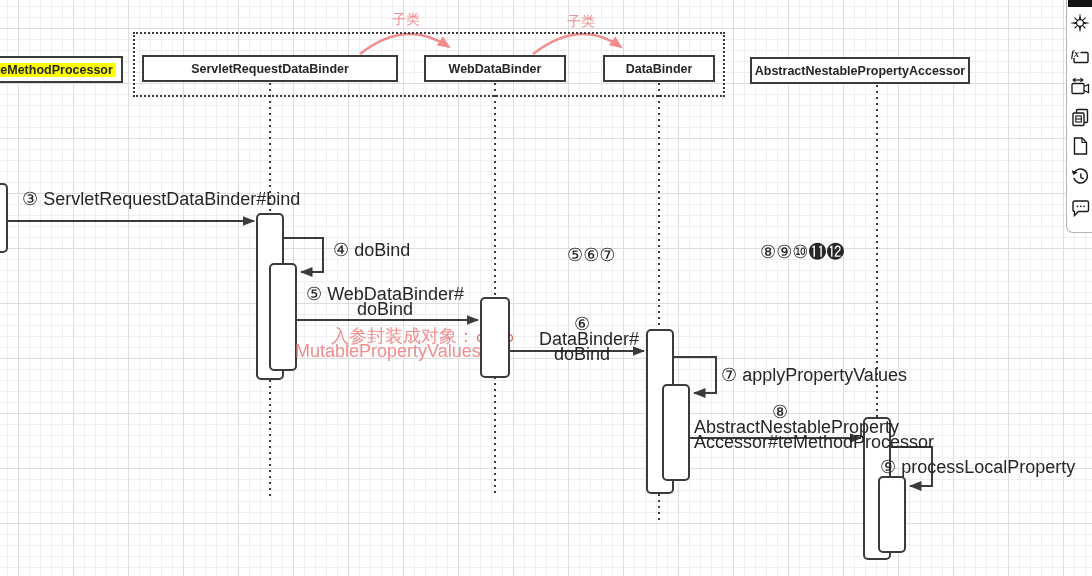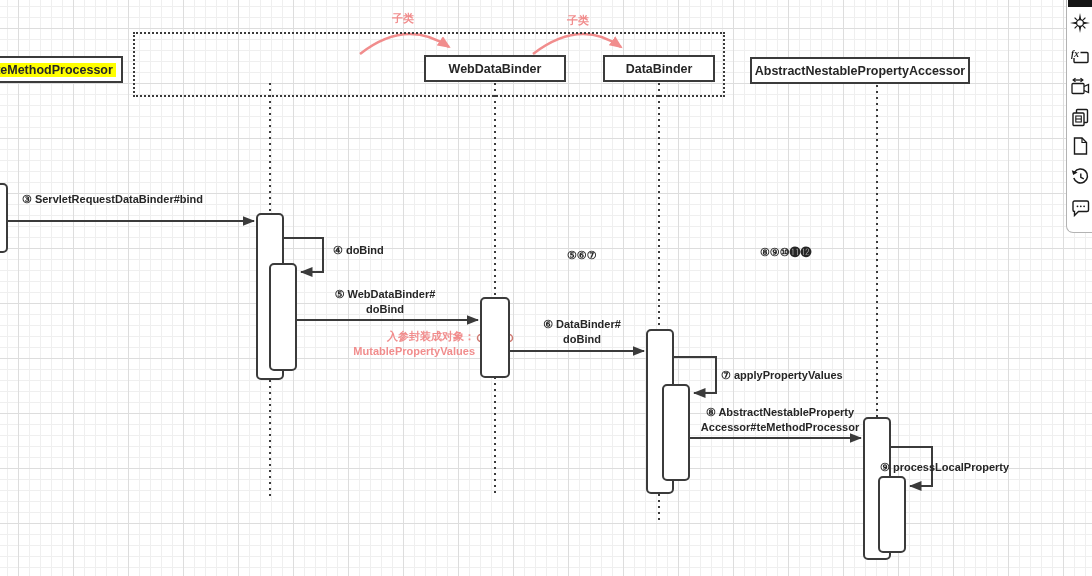--- a/index.html
+++ b/index.html
@@ -32,27 +32,27 @@
     white-space:nowrap;
   }
   .hl { background:#ffff00; padding:0 3px; }
 
   .act {
     position:absolute; background:#fff; border:2px solid #3b3b3b;
     border-radius:5px; z-index:4;
   }
 
   .lbl {
-    position:absolute; font-size:11px; font-weight:700; color:#262626;
+    position:absolute; font-size:18px; font-weight:400; color:#262626;
     line-height:15px; white-space:pre-line; z-index:6;
   }
   .lbl.center { text-align:center; }
   .lbl.pink { color:#f18d8d; }
   .subclass-lbl {
-    position:absolute; font-size:11px; font-weight:700; color:#f18d8d;
+    position:absolute; font-size:14px; font-weight:400; color:#f18d8d;
     z-index:6; white-space:nowrap;
   }
 
   .side-panel {
     position:absolute; left:1066px; top:0; width:26px; height:233px;
     background:#fff; border-left:1px solid #b3b3b3; border-bottom:1px solid #b3b3b3;
     border-bottom-left-radius:7px; z-index:10;
   }
   .panel-cap {
     position:absolute; left:1068px; top:0; width:24px; height:7px;
@@ -106,20 +106,23 @@
     <g>
       <circle cx="481" cy="338" r="3.5" fill="#ffffff" stroke="#cf7a72" stroke-width="1.5"></circle>
       <circle cx="509" cy="338" r="3.5" fill="#ffffff" stroke="#cf7a72" stroke-width="1.5"></circle>
     </g>
   </svg>
 
   <div class="group-frame"></div>
 
   <div class="head-box" style="left:-14px; top:56px; width:137px;">
     <span class="hl">teMethodProcessor</span>
+  </div>
+  <div class="head-box" style="left:142px; top:55px; width:256px;">
+    <span>ServletRequestDataBinder</span>
   </div>
   <div class="head-box" style="left:424px; top:55px; width:142px;">
     <span>WebDataBinder</span>
   </div>
   <div class="head-box" style="left:603px; top:55px; width:112px;">
     <span>DataBinder</span>
   </div>
   <div class="head-box" style="left:750px; top:57px; width:220px;">
     <span>AbstractNestablePropertyAccessor</span>
   </div>

